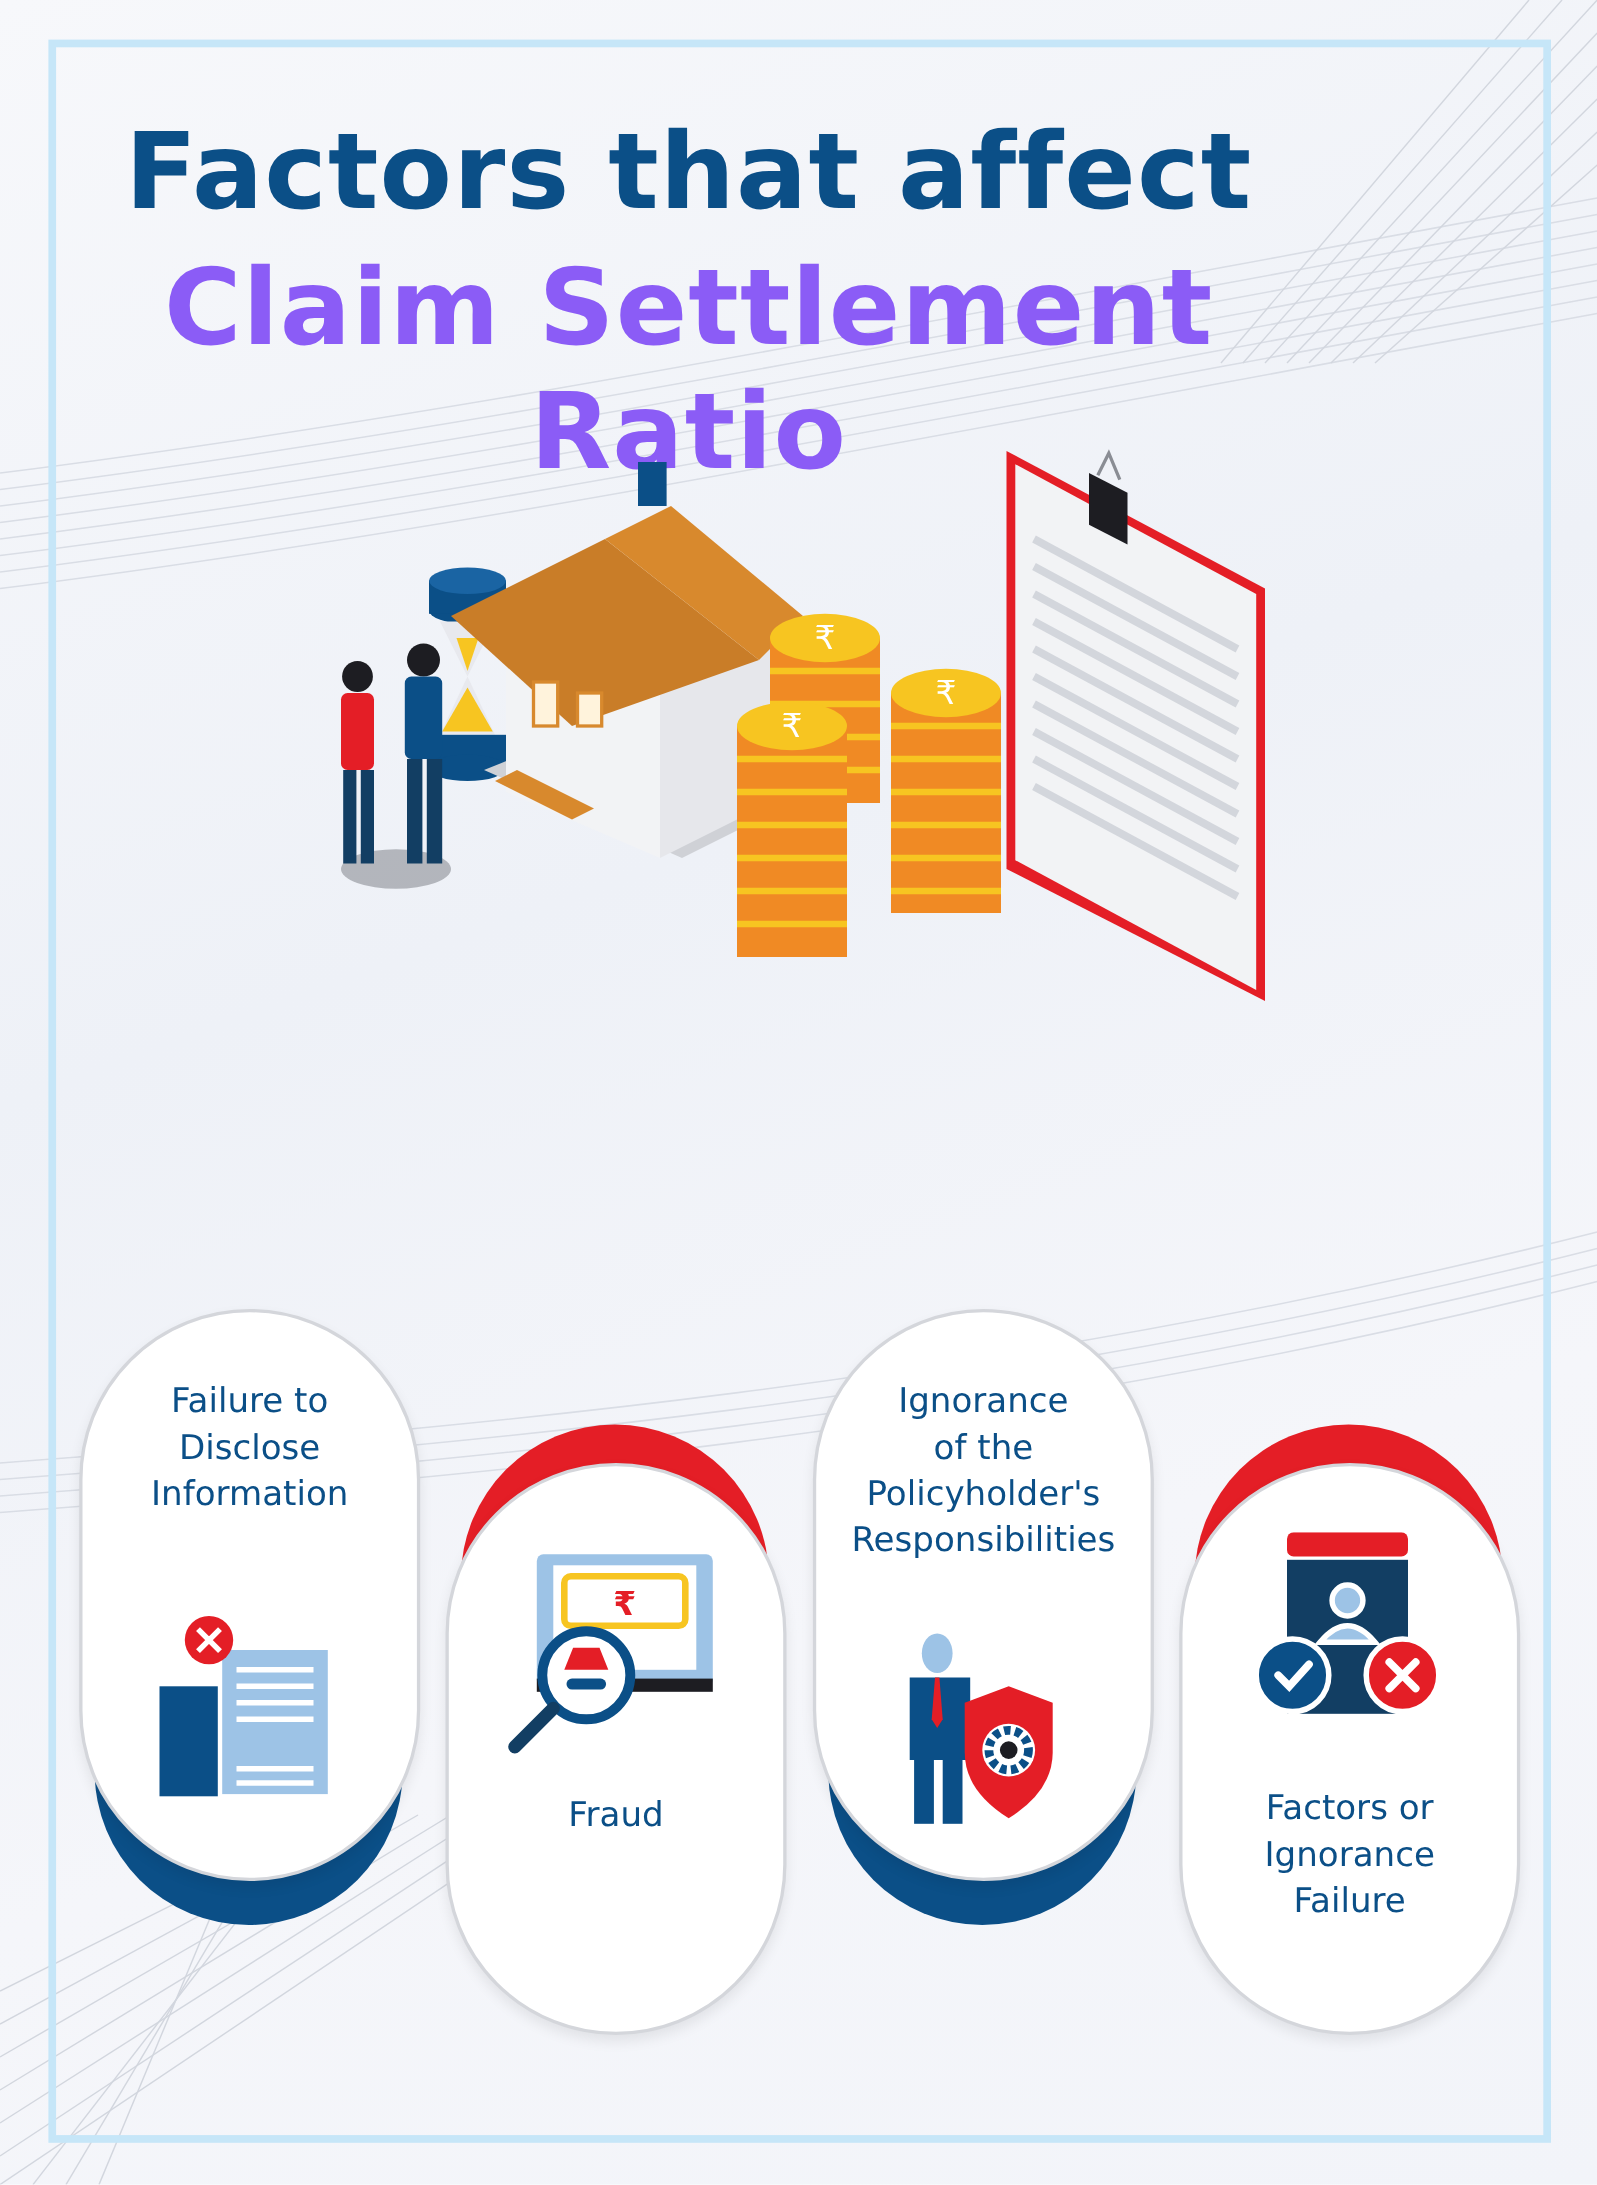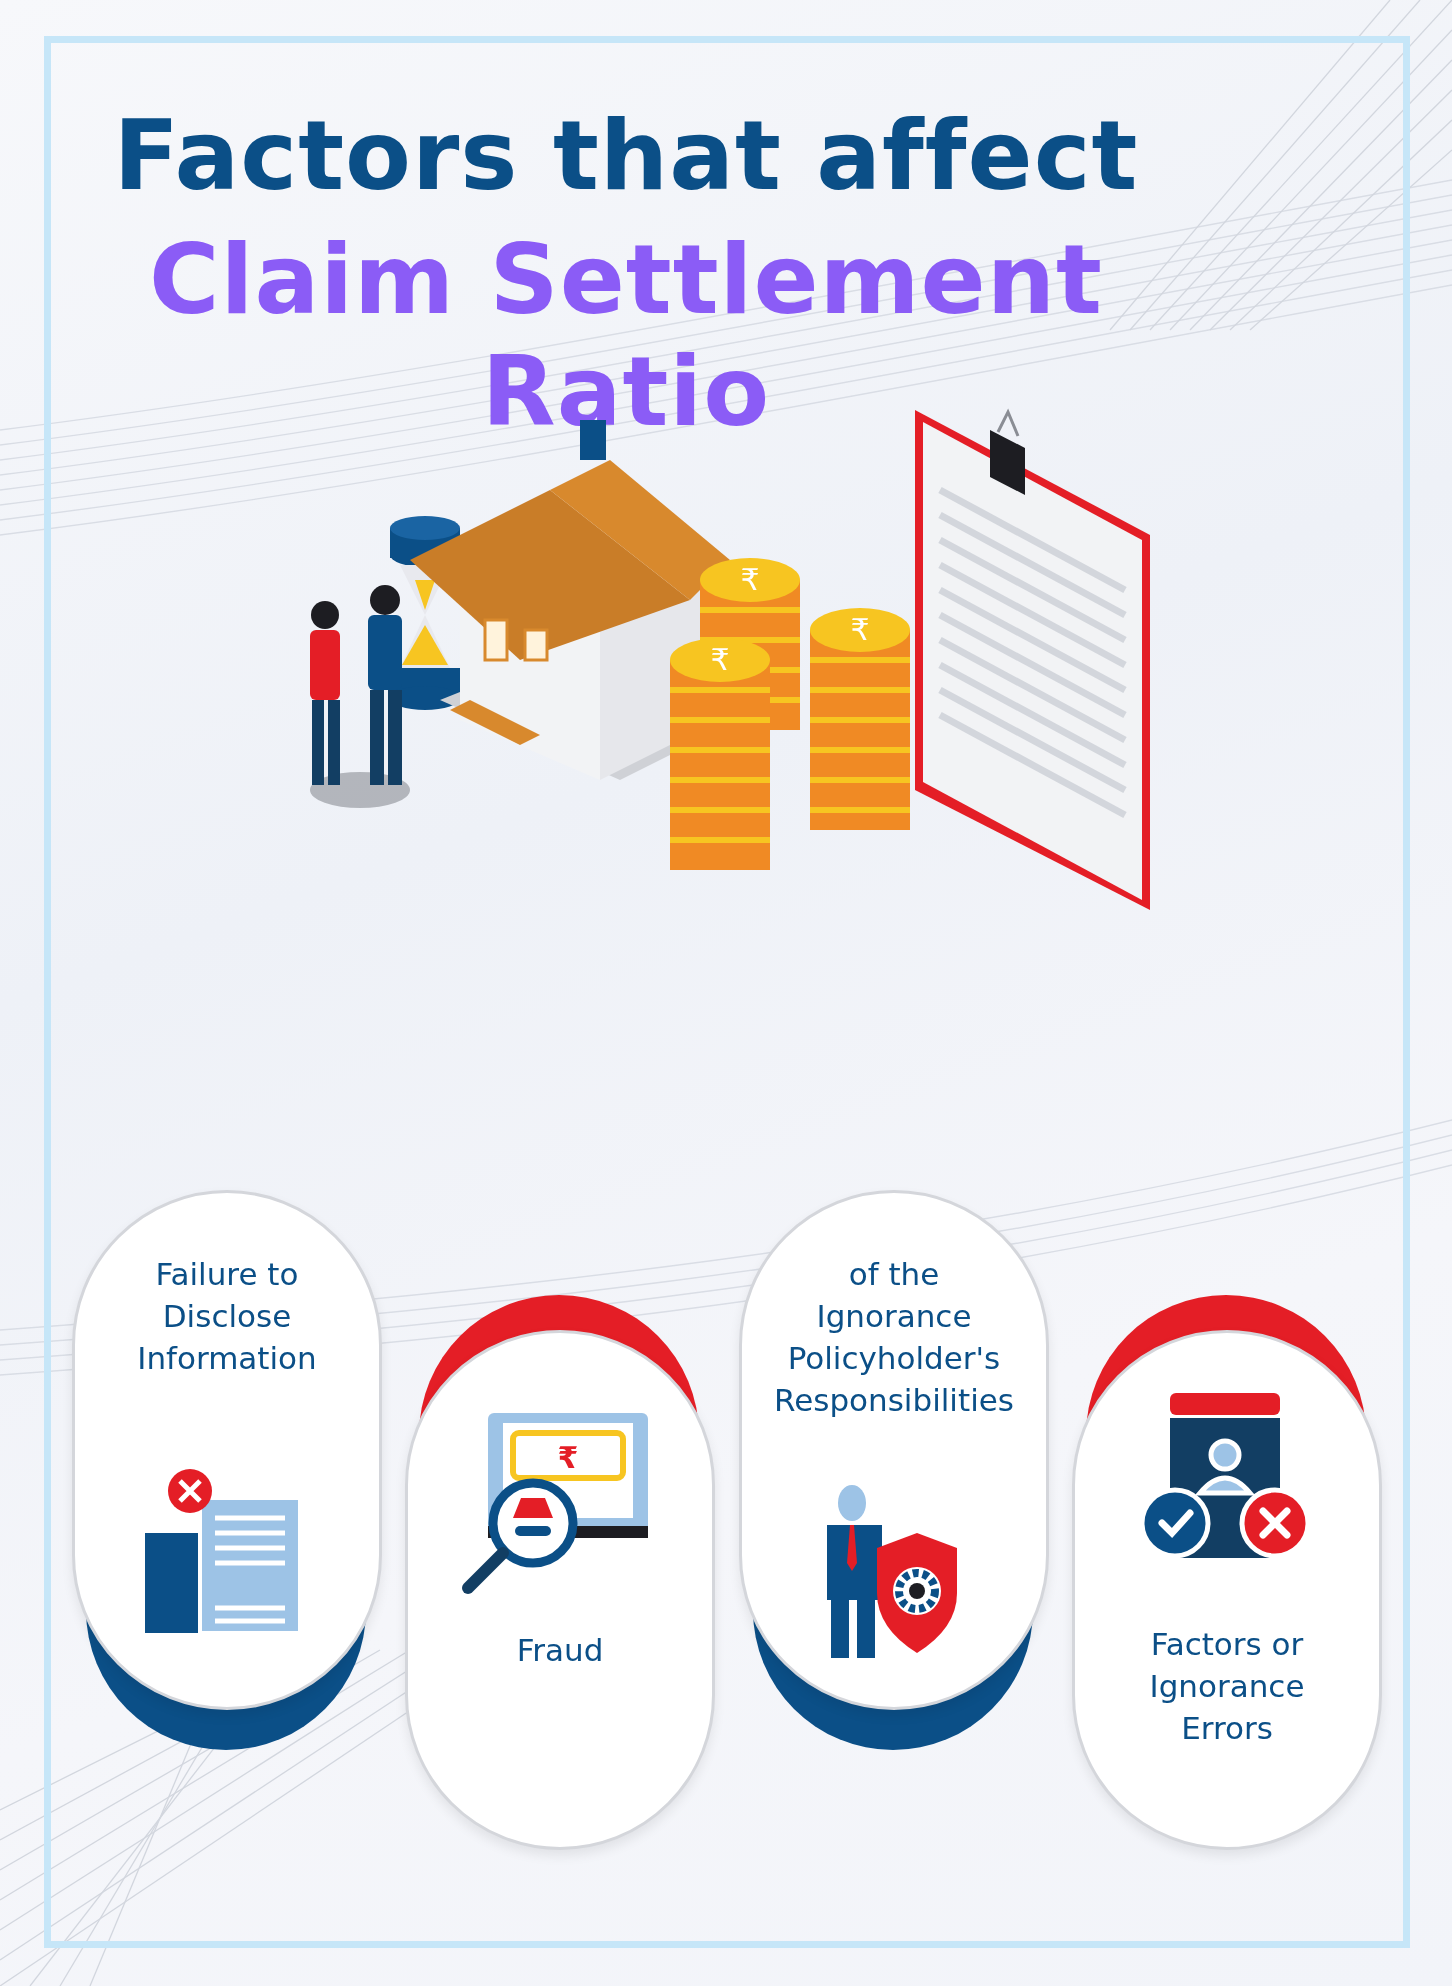--- a/index.html
+++ b/index.html
@@ -214,22 +214,22 @@
     <line x1="50" y1="145" x2="15" y2="180" stroke="#123e63" stroke-width="12" stroke-linecap="round"></line>
   </svg>
   <div class="label" style="top:296px;">
     <div>Fraud</div>
   </div>
 </div>
 
 <div class="card-accent" style="left:753px; top:1450px; background:#0b4f87;"></div>
 <div class="card" style="left:739px; top:1190px;">
   <div class="label" style="top:60px;">
+    <div>Ignorance</div>
     <div>of the</div>
-    <div>Ignorance</div>
     <div>Policyholder's</div>
     <div>Responsibilities</div>
   </div>
   <svg class="icon" style="left:75px; top:290px;" width="160" height="180" viewBox="0 0 160 180">
     <ellipse cx="35" cy="20" rx="14" ry="18" fill="#9dc3e6"></ellipse>
     <rect x="10" y="42" width="55" height="75" fill="#0b4f87"></rect>
     <polygon points="33,42 37,42 40,80 35,88 30,80" fill="#e41e26"></polygon>
     <rect x="14" y="117" width="18" height="58" fill="#0b4f87"></rect>
     <rect x="40" y="117" width="18" height="58" fill="#0b4f87"></rect>
     <path d="M60 65 L100 50 L140 65 L140 110 Q140 145 100 170 Q60 145 60 110 Z" fill="#e41e26"></path>
@@ -247,15 +247,15 @@
     <circle cx="85" cy="62" r="14" fill="#9dc3e6" stroke="#ffffff" stroke-width="5"></circle>
     <path d="M60 100 Q85 70 110 100 Z" fill="#9dc3e6" stroke="#ffffff" stroke-width="5"></path>
     <circle cx="35" cy="130" r="33" fill="#0b4f87" stroke="#ffffff" stroke-width="5"></circle>
     <path d="M22 130 L32 140 L50 120" stroke="#ffffff" stroke-width="7" fill="none" stroke-linecap="round"></path>
     <circle cx="135" cy="130" r="33" fill="#e41e26" stroke="#ffffff" stroke-width="5"></circle>
     <path d="M123 118 L147 142 M147 118 L123 142" stroke="#ffffff" stroke-width="7" stroke-linecap="round"></path>
   </svg>
   <div class="label" style="top:290px;">
     <div>Factors or</div>
     <div>Ignorance</div>
-    <div>Errors</div>
+    <div>Failure</div>
   </div>
 </div>
 
 </body></html>

